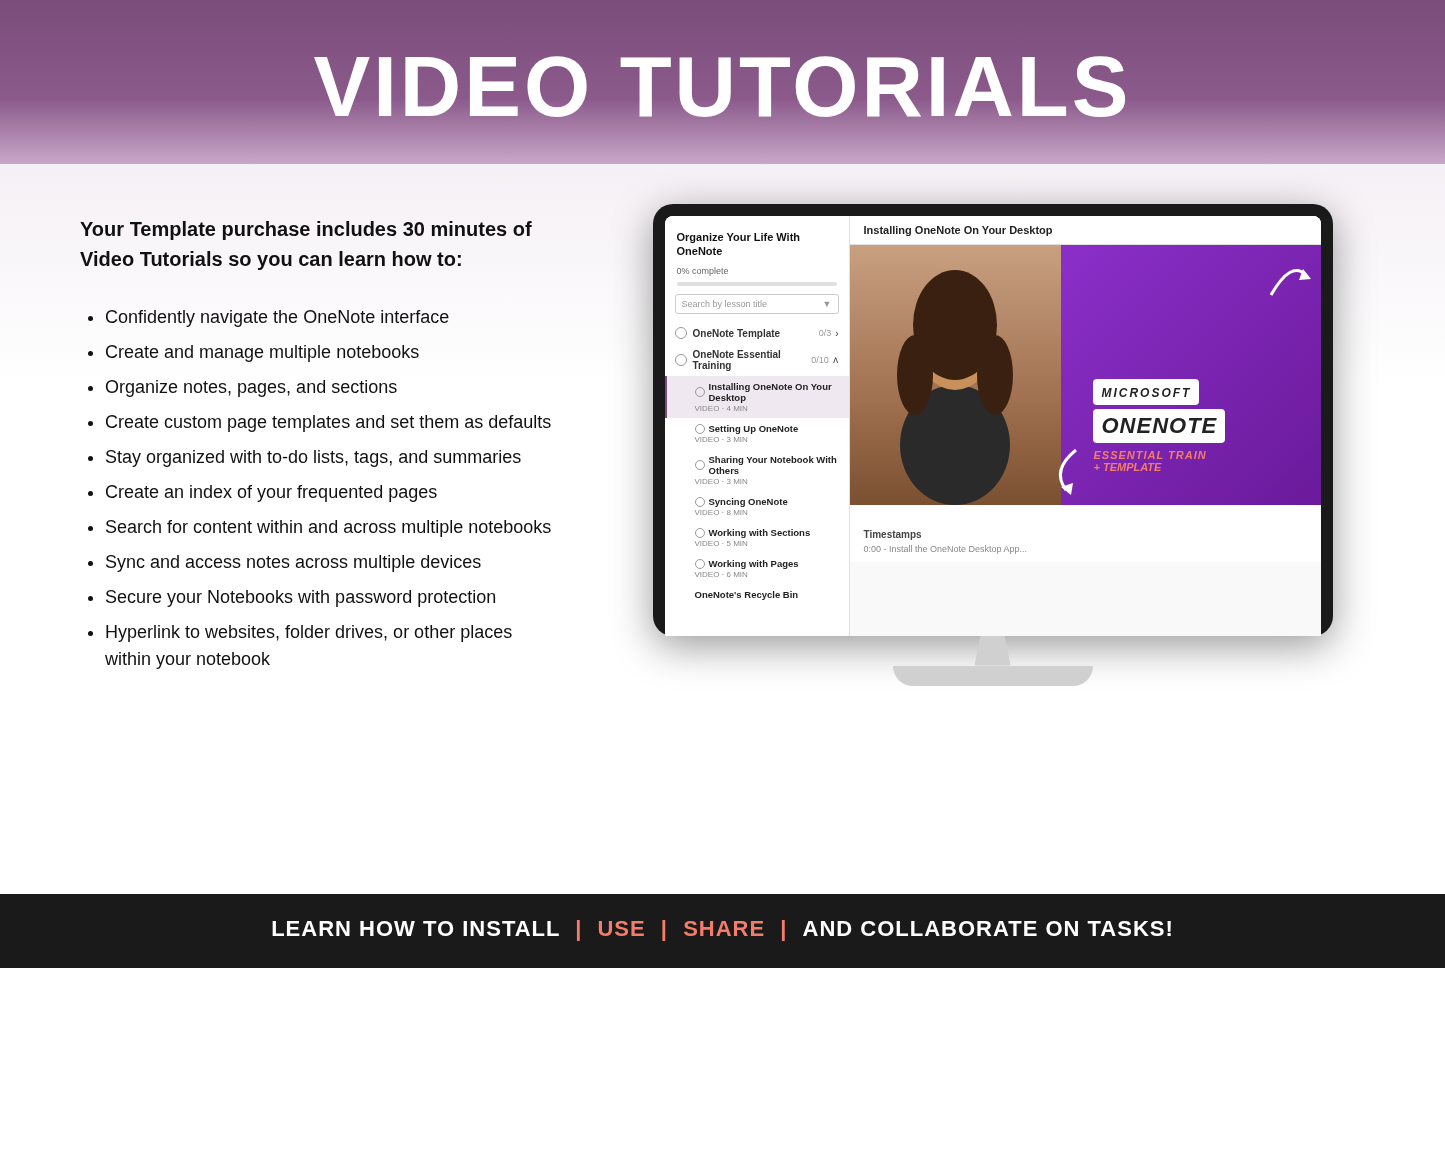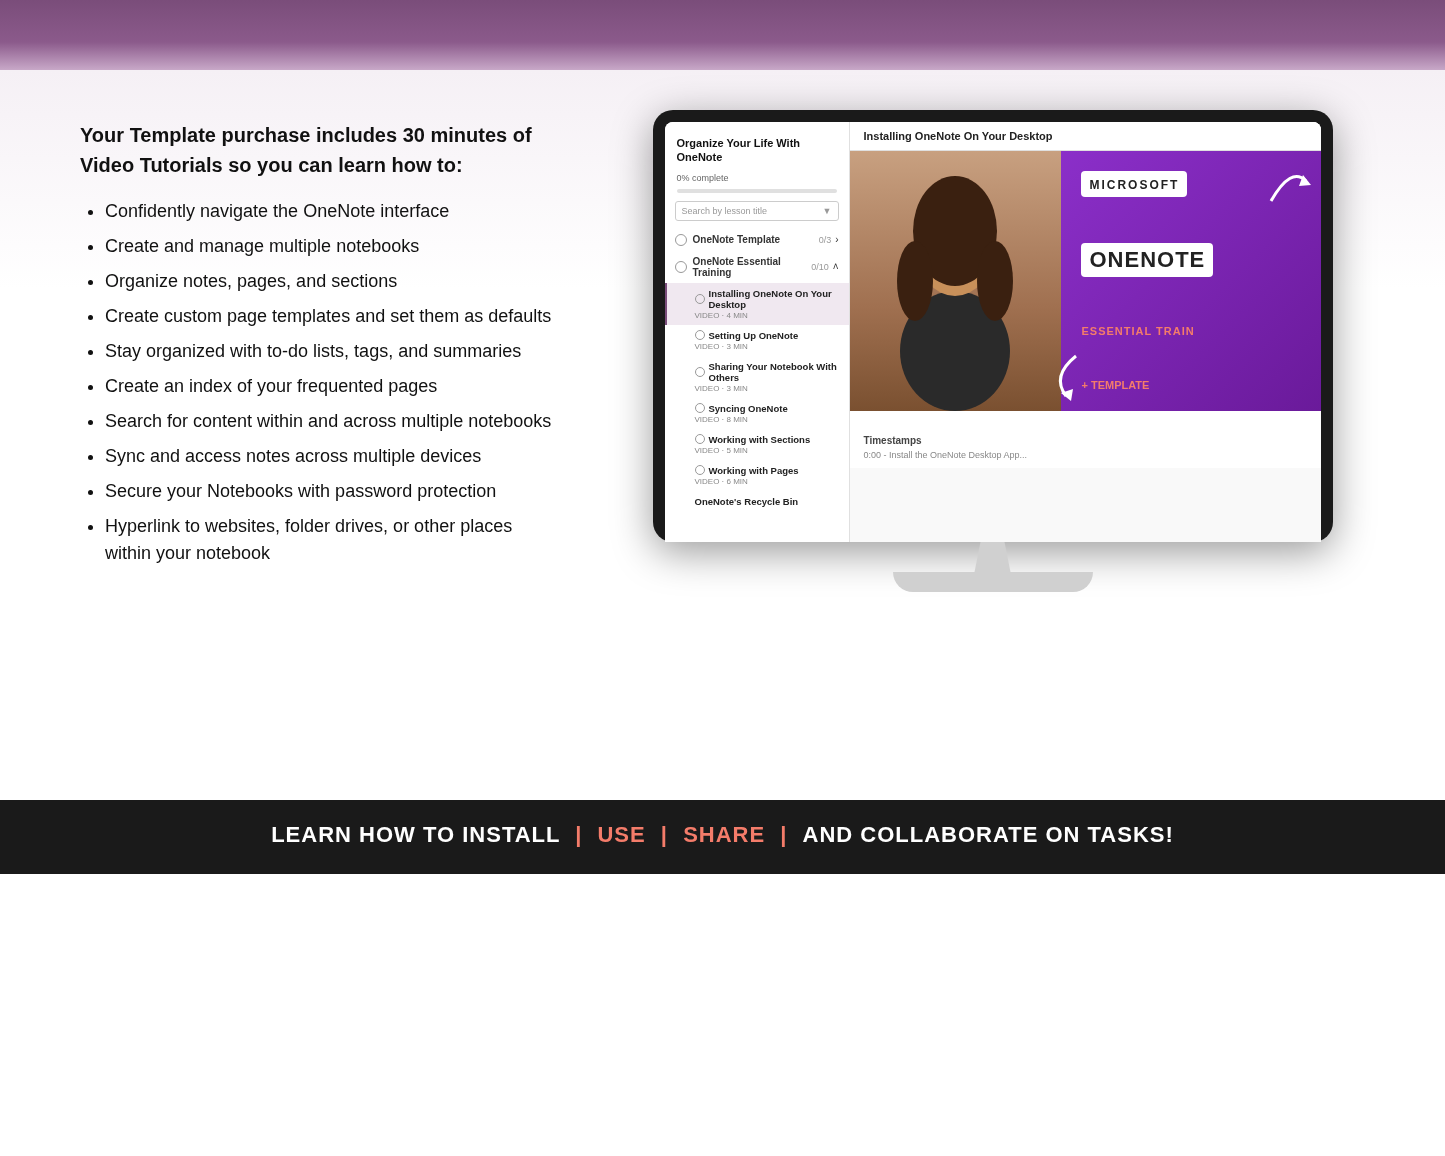--- a/index.html
+++ b/index.html
@@ -51,21 +51,21 @@
     
     .left-col {
       flex: 0 0 480px;
       padding-top: 10px;
     }
     .intro-text {
       font-size: 20px;
       font-weight: 700;
       color: #111;
       line-height: 1.5;
-      margin-bottom: 18px;
+      margin-bottom: 30px;
     }
     .bullet-list {
       list-style: disc;
       padding-left: 25px;
     }
     .bullet-list li {
       font-size: 18px;
       color: #111;
       line-height: 1.5;
       margin-bottom: 8px;
@@ -267,22 +267,23 @@
     .video-thumb-overlay {
       position: absolute;
       right: 0;
       top: 0;
       bottom: 0;
       width: 55%;
       background: linear-gradient(135deg, #8b2fc9 0%, #6a1a9a 100%);
       display: flex;
       flex-direction: column;
       align-items: flex-start;
-      justify-content: space-between;
-      padding: 20px;
+      justify-content: flex-end;
+      padding: 32px;
+      font-style: italic;
     }
     .timestamps-section {
       padding: 8px 14px;
       font-size: 10px;
       color: #666;
       background: #fff;
     }
 
     
     .monitor-stand {
@@ -326,20 +327,21 @@
     .footer-bottom {
       font-size: 18px;
       color: #ccc;
       font-weight: 400;
     }
   </style>
 </head>
 <body>
 
 <div class="hero-section">
+  <div class="hero-title-bottom">VIDEO TUTORIALS</div>
 </div>
 
 <div class="main-content">
 
   <div class="left-col">
     <p class="intro-text">Your Template purchase includes 30 minutes of Video Tutorials so you can learn how to:</p>
     <ul class="bullet-list">
       <li>Confidently navigate the OneNote interface</li>
       <li>Create and manage multiple notebooks</li>
       <li>Organize notes, pages, and sections</li>

